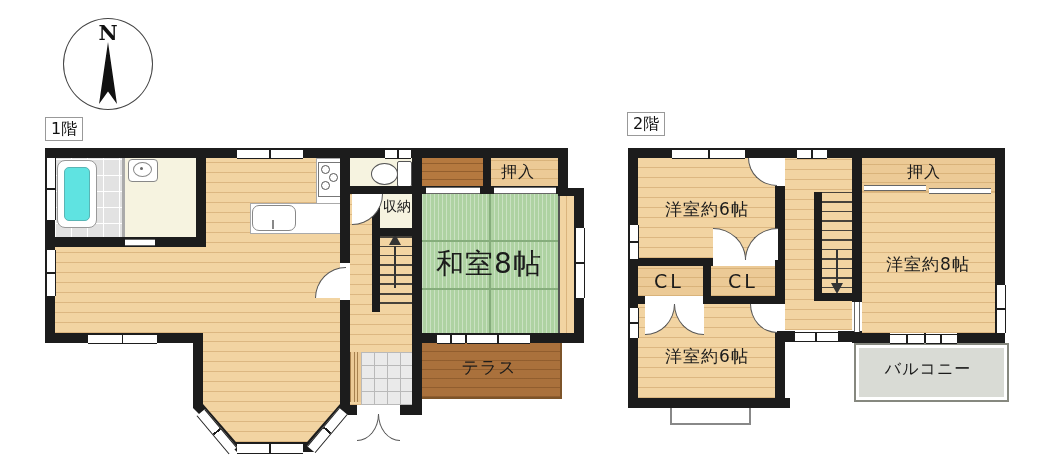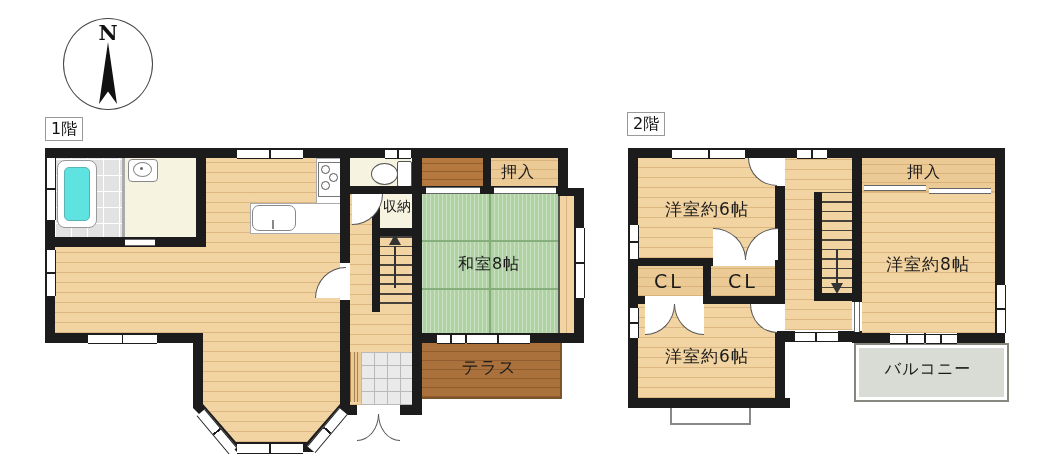--- a/index.html
+++ b/index.html
@@ -141,21 +141,21 @@
   <div class="win-h" style="left:307px;top:446px;width:50px;height:9px;transform:rotate(-50deg);transform-origin:0 0;"></div>
   <div class="slide" style="left:426px;top:187px;width:54px;height:5px;"></div>
   <div class="slide" style="left:494px;top:187px;width:62px;height:5px;"></div>
   <div class="slide" style="left:125px;top:239px;width:30px;height:5px;"></div>
 
   <div class="arc" style="left:352px;top:194px;width:30px;height:30px;border-radius:0 0 100% 0;border-right:1.5px solid #555;border-bottom:1.5px solid #555;"></div>
   <div class="arc" style="left:315px;top:267px;width:30px;height:30px;border-radius:100% 0 0 0;border-top:1.5px solid #555;border-left:1.5px solid #555;"></div>
   <div class="arc" style="left:357px;top:414px;width:21px;height:26px;border-radius:0 0 100% 0;border-right:1.5px solid #555;border-bottom:1.5px solid #555;"></div>
   <div class="arc" style="left:378px;top:414px;width:21px;height:26px;border-radius:0 0 0 100%;border-left:1.5px solid #555;border-bottom:1.5px solid #555;"></div>
 
-  <div class="lbl" style="left:489px;top:264px;font-size:16px;">和室8帖</div>
+  <div class="lbl" style="left:489px;top:264px;font-size:28px;">和室8帖</div>
   <div class="lbl" style="left:518px;top:172px;font-size:16px;">押入</div>
   <div class="lbl" style="left:397px;top:207px;font-size:14px;letter-spacing:0;">収納</div>
   <div class="lbl" style="left:489px;top:367px;font-size:17px;">テラス</div>
 
   <div class="wood" style="left:638px;top:158px;width:137px;height:100px;"></div>
   <div class="tan" style="left:638px;top:266px;width:65px;height:30px;"></div>
   <div class="tan" style="left:711px;top:266px;width:64px;height:30px;"></div>
   <div class="wood" style="left:638px;top:304px;width:137px;height:94px;"></div>
   <div class="wood" style="left:785px;top:158px;width:67px;height:172px;"></div>
   <div class="tan" style="left:862px;top:158px;width:133px;height:34px;"></div>

